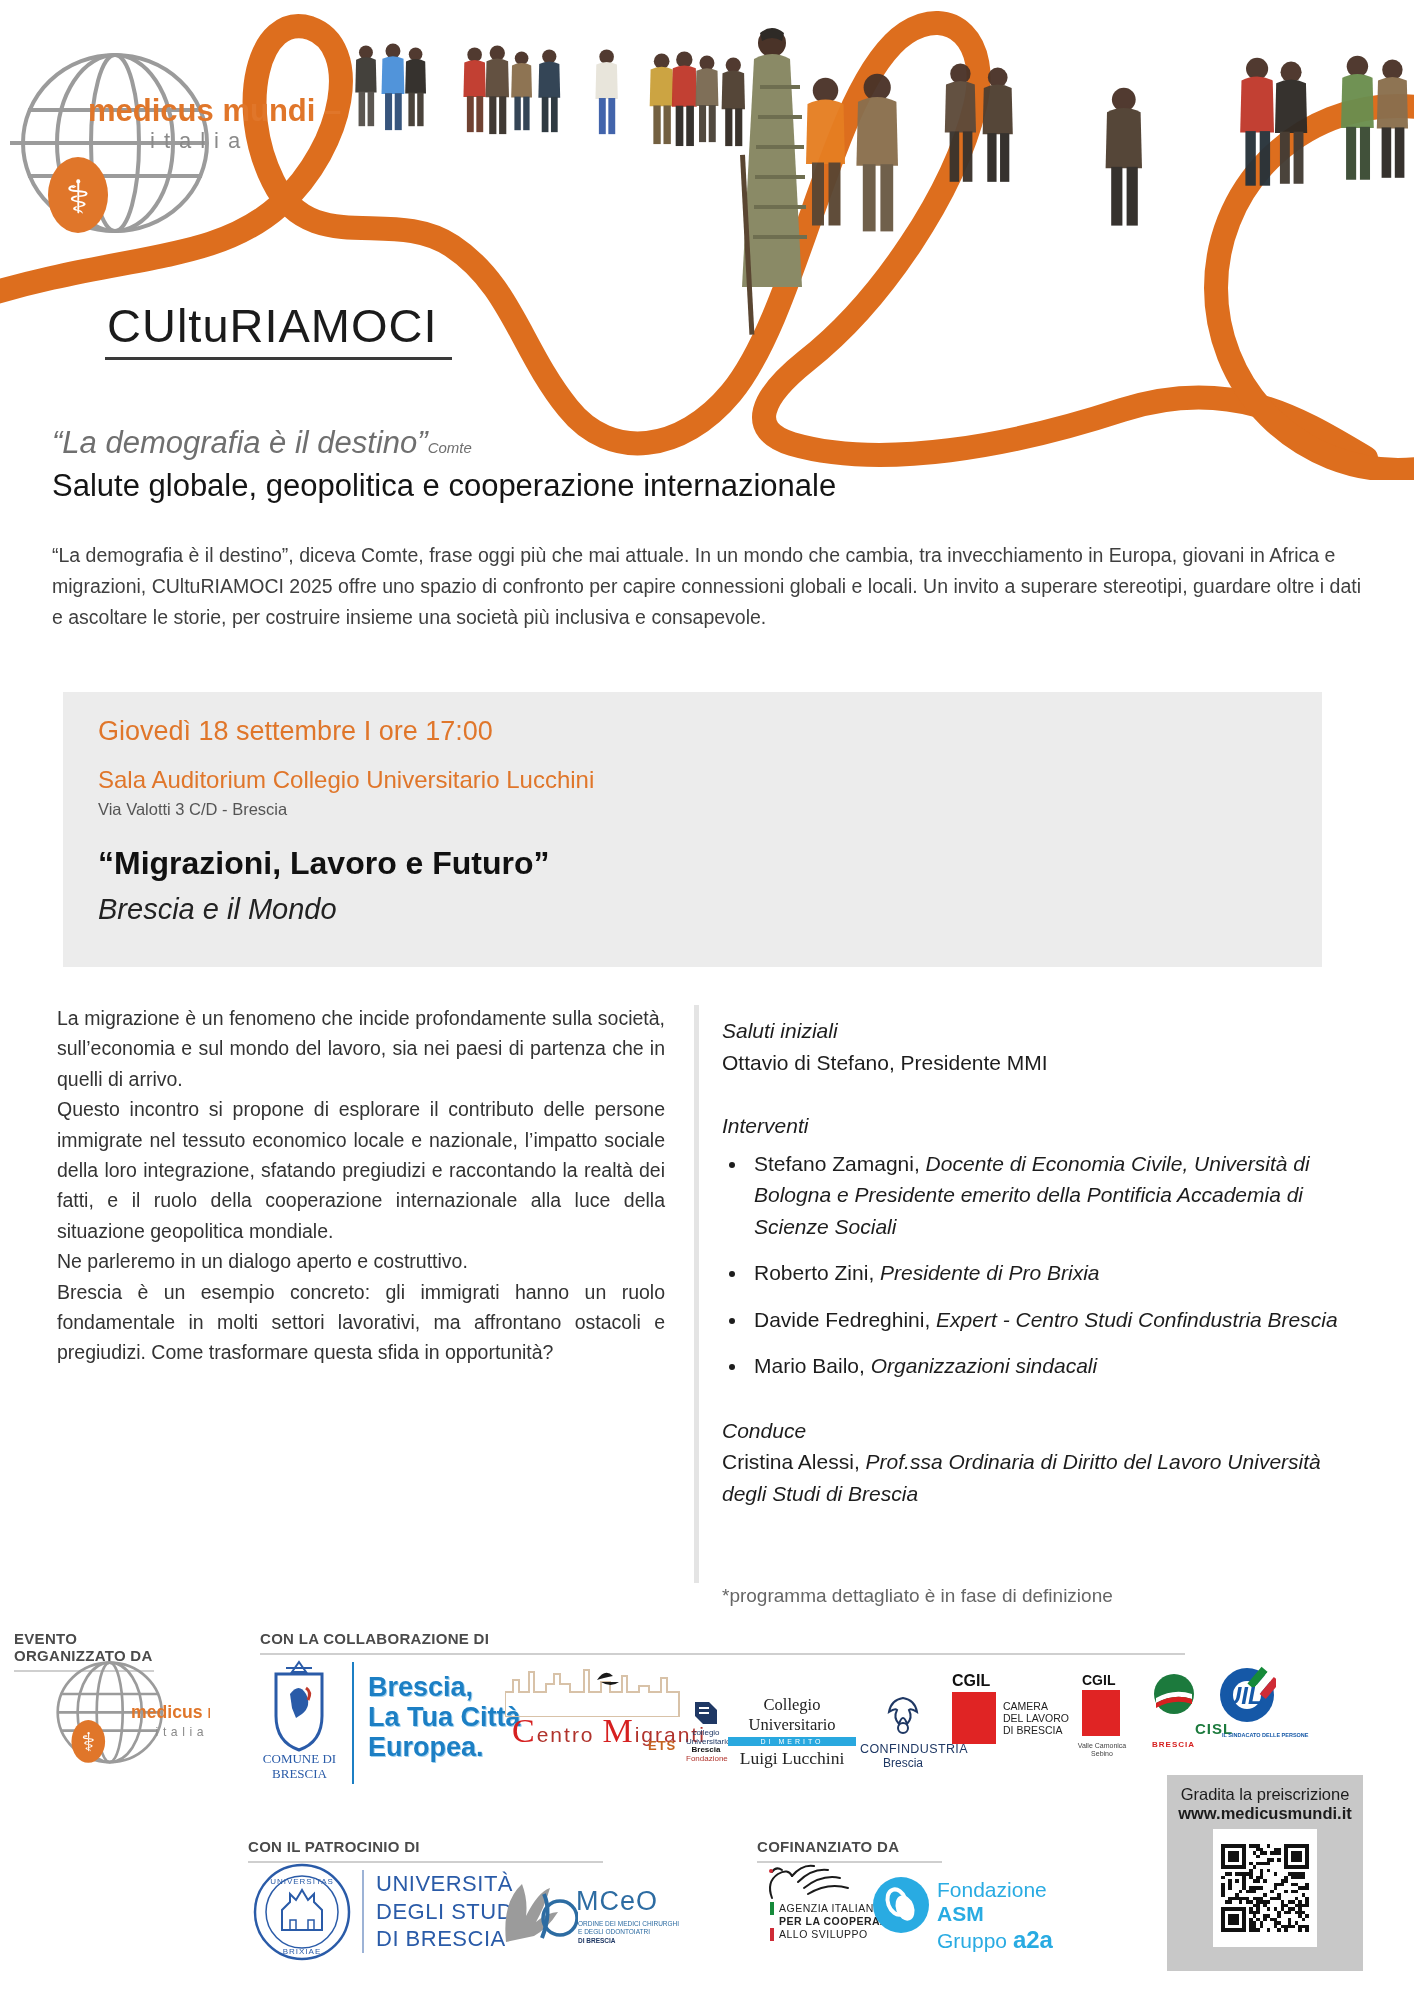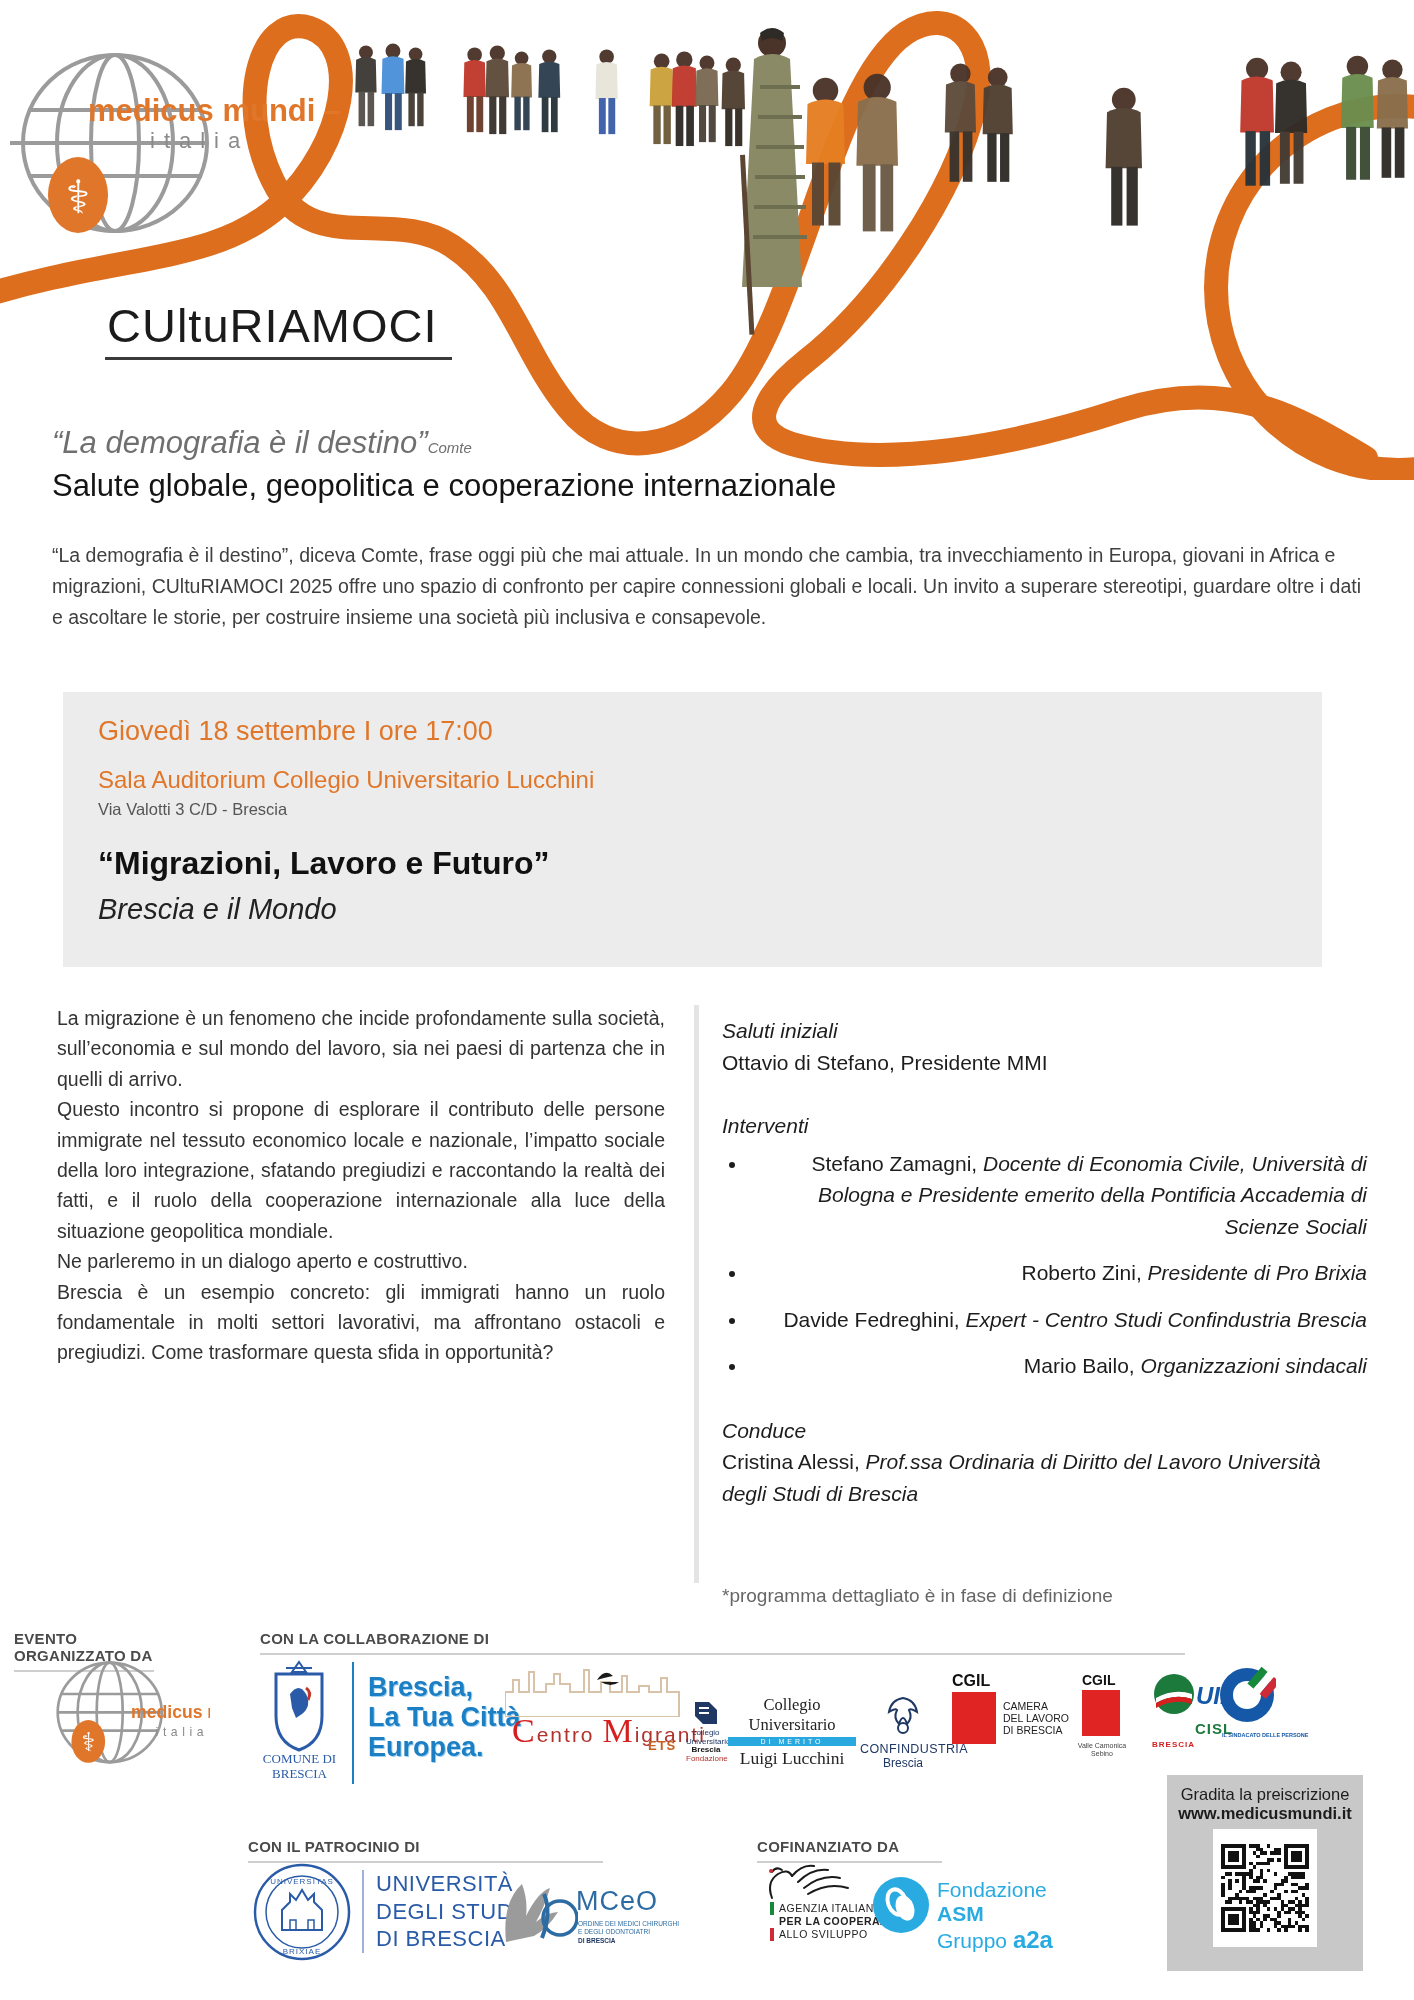--- a/index.html
+++ b/index.html
@@ -26,21 +26,21 @@
   .event-subtitle{left:98px;top:893px;font-size:29px;font-style:italic;color:#222;}
   
   .left-col{left:57px;top:1003px;width:608px;font-size:19.5px;line-height:1.56;color:#333;text-align:justify;}
   .left-col p{margin:0;}
   .col-divider{left:694px;top:1005px;width:5px;height:578px;background:#e4e4e4;}
   .right-col{left:722px;top:1015px;width:645px;font-size:21px;color:#1d1d1d;line-height:1.5;}
   .rc-label{font-style:italic;margin:0;}
   .rc-line{margin:0 0 2px 0;}
   .rc-gap{height:30px;}
   .bullets{margin:6px 0 0 0;padding:0 0 0 26px;}
-  .bullets li{margin:0 0 15px 0;padding-left:6px;text-align:right;}
+  .bullets li{margin:0 0 15px 0;padding-left:6px;}
   .role{font-style:italic;}
   .footnote{left:722px;top:1585px;font-size:19px;color:#666;}
   
   .sec-label{font-size:15px;font-weight:bold;color:#4a4a4a;letter-spacing:.3px;
              border-bottom:2px solid #cfcfcf;padding-bottom:6px;}
   .lbl-org{left:14px;top:1630px;width:140px;}
   .lbl-collab{left:260px;top:1630px;width:925px;}
   .lbl-patro{left:248px;top:1838px;width:355px;}
   .lbl-cofin{left:757px;top:1838px;width:185px;} .red{color:#d62020;}
   .comune-txt{left:252px;top:1752px;width:95px;text-align:center;font-family:"Liberation Serif",serif;
@@ -384,21 +384,21 @@
 
   <svg class="abs" style="left:1218px;top:1666px;width:58px;height:58px;" viewBox="0 0 58 58">
     <circle cx="29" cy="29" r="27" fill="#1558a7"></circle>
     <circle cx="29" cy="29" r="14" fill="#fff"></circle>
     <g transform="rotate(40 29 29)">
       <rect x="22" y="-2" width="8" height="22" fill="#168a3a"></rect>
       <rect x="30" y="-2" width="8" height="22" fill="#ffffff"></rect>
       <rect x="38" y="-2" width="8" height="22" fill="#cf2b36"></rect>
     </g>
   </svg>
-  <div class="abs uil-name" style="left:1196px;top:1682px;">UIL</div>
+  <div class="abs uil-name" style="left:1224px;top:1682px;">UIL</div>
   <div class="abs uil-desc" style="left:1222px;top:1732px;">IL SINDACATO DELLE PERSONE</div>
 
   <svg class="abs" style="left:252px;top:1862px;width:100px;height:100px;" viewBox="0 0 100 100">
     <circle cx="50" cy="50" r="47" fill="none" stroke="#2a5ba8" stroke-width="2.5"></circle>
     <circle cx="50" cy="50" r="36" fill="none" stroke="#2a5ba8" stroke-width="1.5"></circle>
     <path d="M30 68 V48 l8 -8 v-8 l6 6 6 -10 6 10 6 -6 v8 l8 8 v20 Z" fill="none" stroke="#2a5ba8" stroke-width="2"></path>
     <path d="M38 68 v-10 h6 v10 M 56 68 v-10 h6 v10" stroke="#2a5ba8" stroke-width="1.5" fill="none"></path>
     <text x="50" y="22" text-anchor="middle" font-size="8" fill="#2a5ba8" letter-spacing="1">UNIVERSITAS</text>
     <text x="50" y="92" text-anchor="middle" font-size="8" fill="#2a5ba8" letter-spacing="1">BRIXIAE</text>
   </svg>

